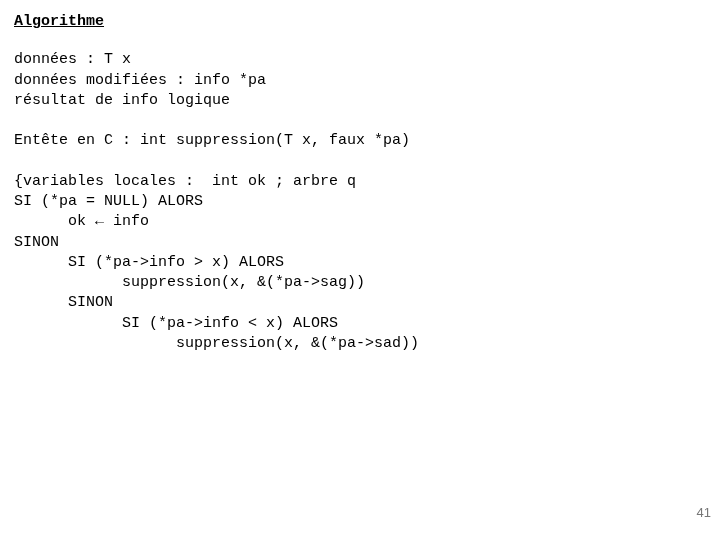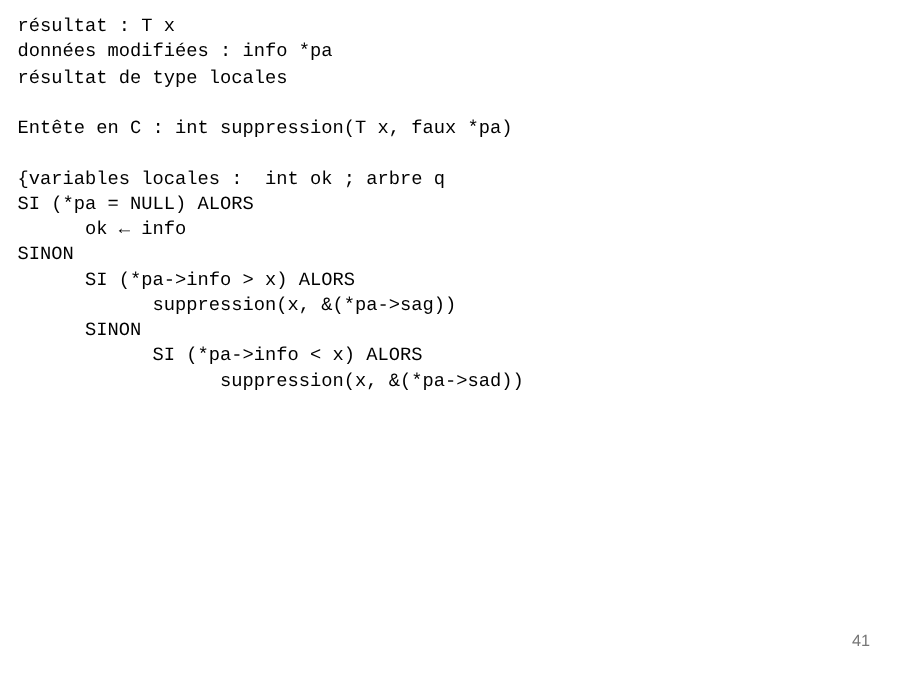--- a/index.html
+++ b/index.html
@@ -23,35 +23,36 @@
   .title {
     font-weight: bold;
     text-decoration: underline;
     margin-bottom: 18px;
   }
   .block {
     white-space: pre;
   }
   .pagenum {
     position: absolute;
-    right: 24px;
+    right: 9px;
     bottom: 18px;
     font-family: Arial, Helvetica, sans-serif;
     font-size: 13px;
     color: #777;
   }
 </style>
 </head>
 <body>
 
 <div class="page">
+  <div class="title">Algorithme</div>
 
-  <div class="block"><span>résultat : T x</span>
+  <div class="block"><span>données : T x</span>
 <span>données modifiées : info *pa</span>
-<span>résultat de type locales</span>
+<span>résultat de info logique</span>
 <span></span>
 <span>Entête en C : int suppression(T x, faux *pa)</span>
 <span></span>
 <span>{variables locales :  int ok ; arbre q</span>
 <span>SI (*pa = NULL) ALORS</span>
 <span>      ok ← info</span>
 <span>SINON</span>
 <span>      SI (*pa-&gt;info &gt; x) ALORS</span>
 <span>            suppression(x, &amp;(*pa-&gt;sag))</span>
 <span>      SINON</span>

